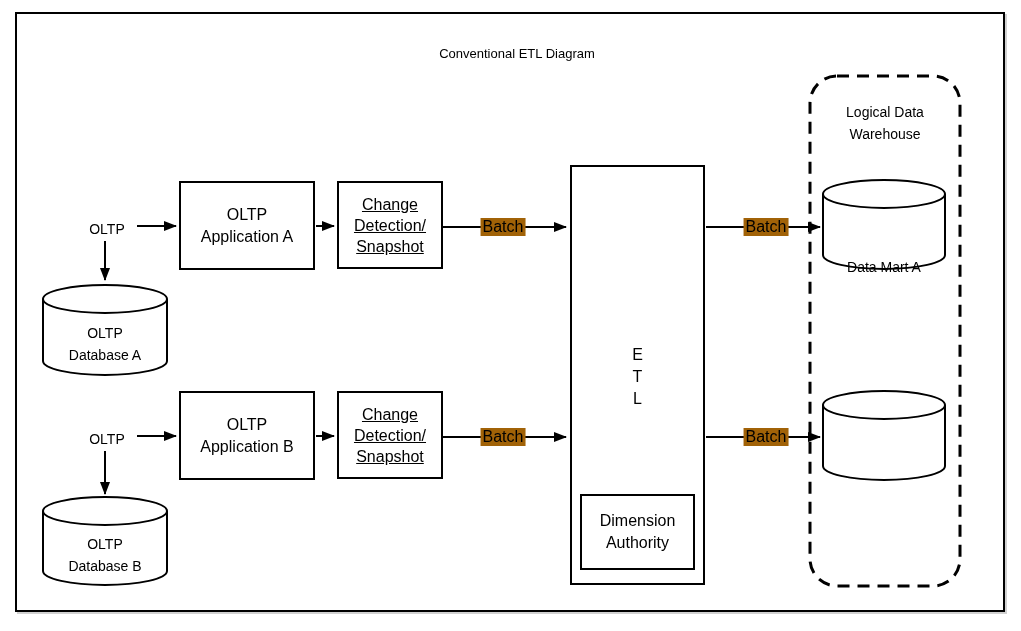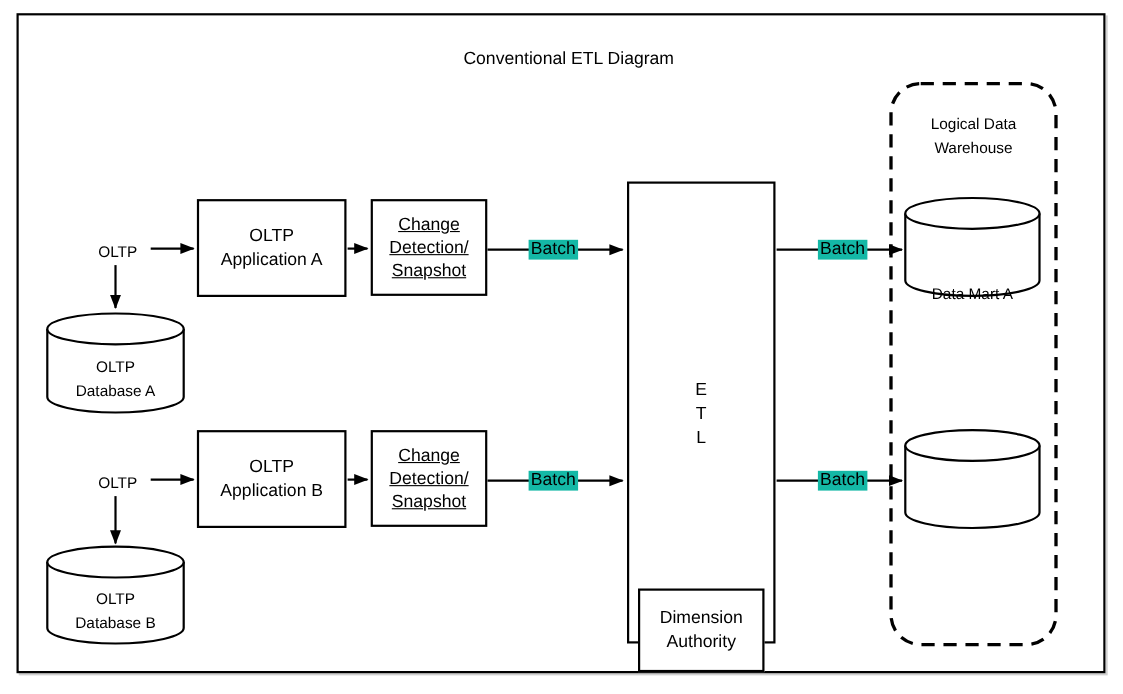--- a/index.html
+++ b/index.html
@@ -21,21 +21,21 @@
     left: 15px; top: 12px;
     width: 990px; height: 600px;
     border: 2px solid #000;
     box-sizing: border-box;
     box-shadow: 2px 2px 0 rgba(0,0,0,0.18);
     background: transparent;
   }
   #diagram-title {
     left: 367px; top: 45px; width: 300px;
     text-align: center;
-    font-size: 16px;
+    font-size: 13px;
     line-height: 18px;
     white-space: pre-line;
   }
   svg.layer {
     position: absolute;
     left: 0; top: 0;
   }
   .node-box {
     position: absolute;
     box-sizing: border-box;
@@ -53,34 +53,34 @@
   .plain-label {
     position: absolute;
     text-align: center;
     font-size: 14px;
     line-height: 22px;
     white-space: pre-line;
   }
   .edge-label {
     position: absolute;
     transform: translateX(-50%);
-    background: #14b8a6;
+    background: #a16207;
     padding: 0 2px;
     font-size: 16px;
     line-height: 18px;
   }
   #etl-letters {
     left: 570px; top: 344px; width: 135px;
     text-align: center;
     font-size: 16px;
     line-height: 22px;
     white-space: pre-line;
   }
   #dimension-authority-box {
-    left: 580px; top: 494px; width: 115px; height: 76px; margin-top: 41px;
+    left: 580px; top: 494px; width: 115px; height: 76px;
   }
   #warehouse-label {
     left: 810px; top: 101px; width: 150px;
   }
 </style>
 </head>
 <body>
 
 <div id="canvas">
 

